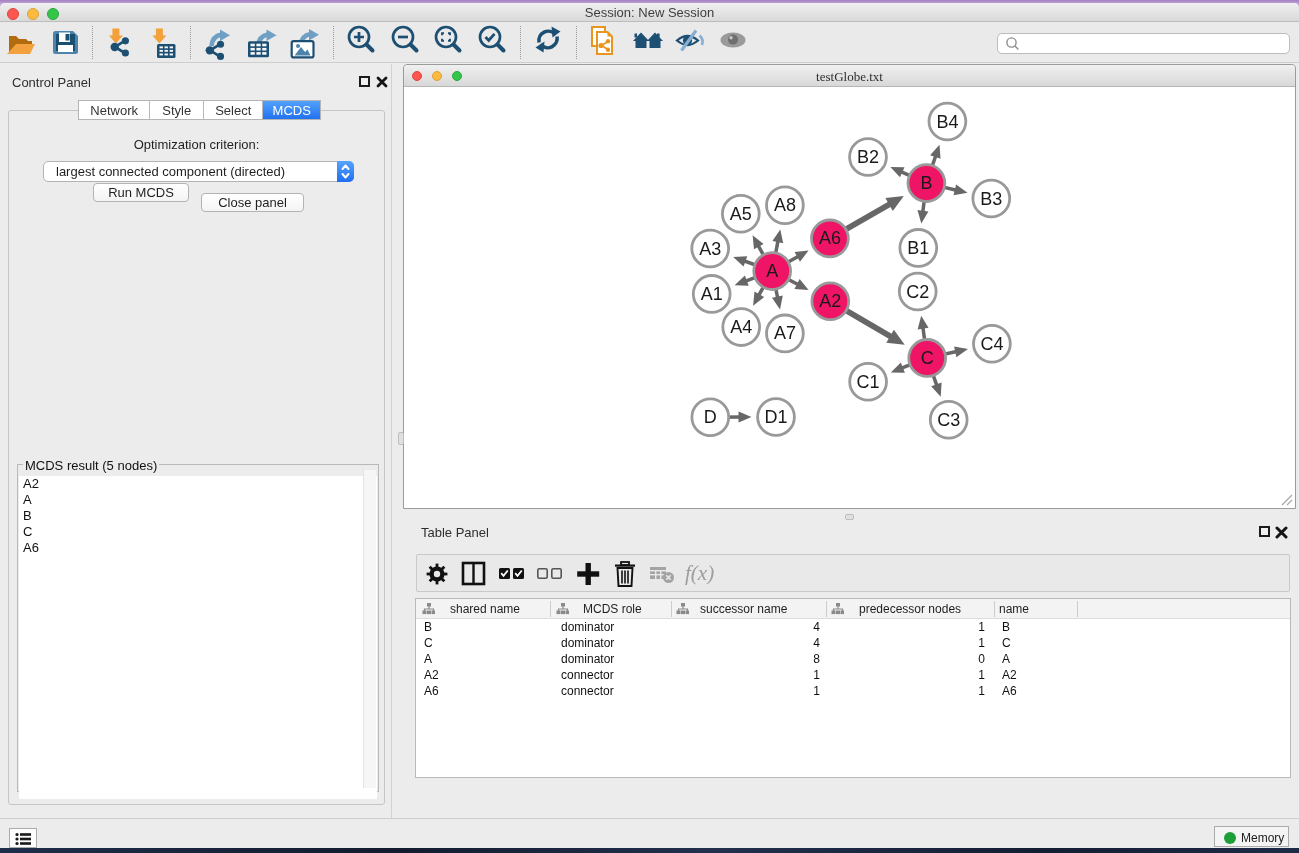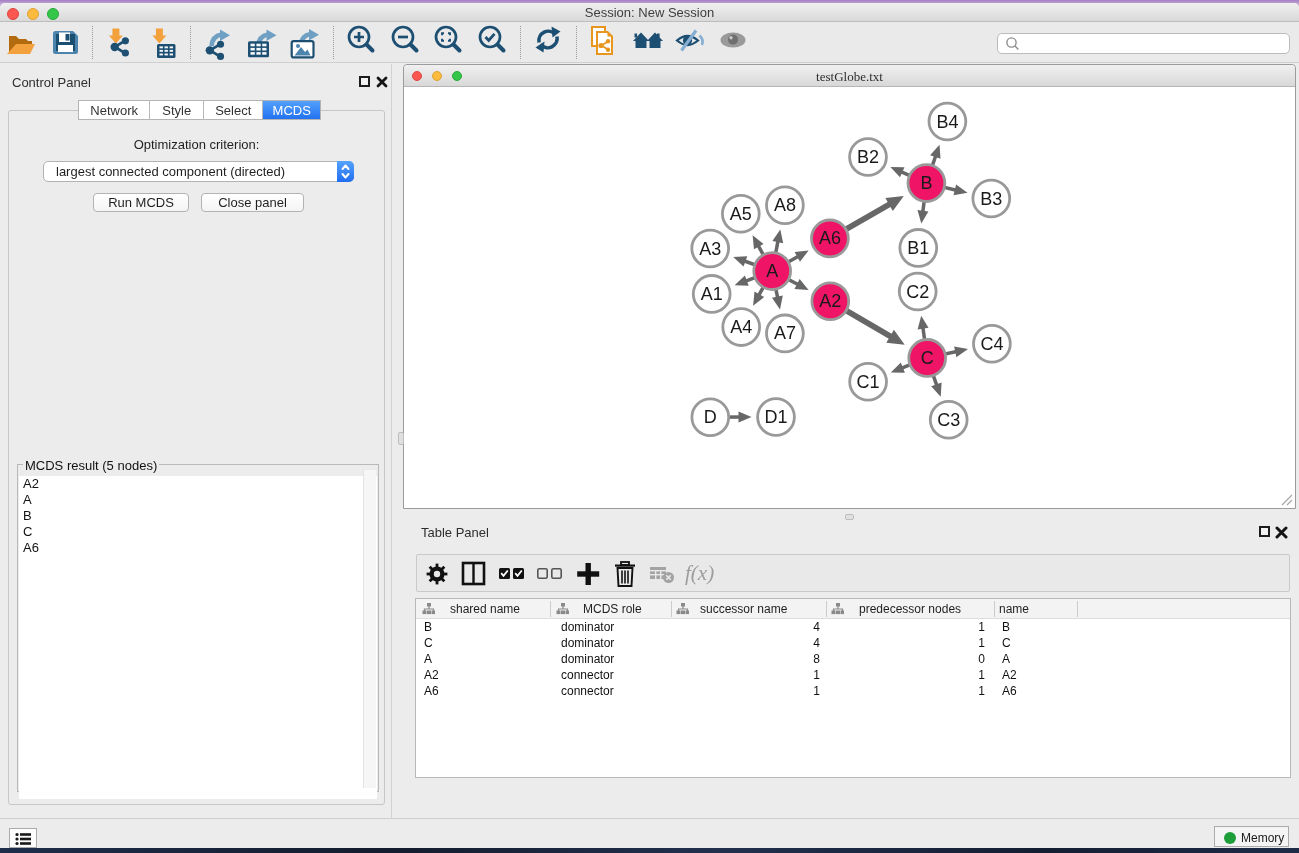--- a/index.html
+++ b/index.html
@@ -214,21 +214,21 @@
       <div class="tab sel" style="width:57px;">MCDS</div>
     </div>
     <div class="abs" id="tabcontent"></div>
     <div class="abs" id="combo">largest connected component (directed)
       <div class="abs" id="stepper"><svg width="17" height="21">
             <path d="M5.5 8 L8.5 4.5 L11.5 8" stroke="#fff" stroke-width="2" fill="none" stroke-linecap="round" stroke-linejoin="round"></path>
             <path d="M5.5 13 L8.5 16.5 L11.5 13" stroke="#fff" stroke-width="2" fill="none" stroke-linecap="round" stroke-linejoin="round"></path>
           </svg></div>
     </div>
     <div class="abs" id="optlabel">Optimization criterion:</div>
-    <div class="abs btn" style="left:93px;top:129px;width:96px;">Run MCDS</div>
+    <div class="abs btn" style="left:93px;top:119px;width:96px;">Run MCDS</div>
     <div class="abs btn" style="left:201px;top:129px;width:103px;">Close panel</div>
     <div class="abs" id="fieldset">
       <div class="abs" id="fsborder"></div>
       <div class="abs" id="fslist">
           <div>A2</div>
           <div>A</div>
           <div>B</div>
           <div>C</div>
           <div>A6</div>
         </div>

